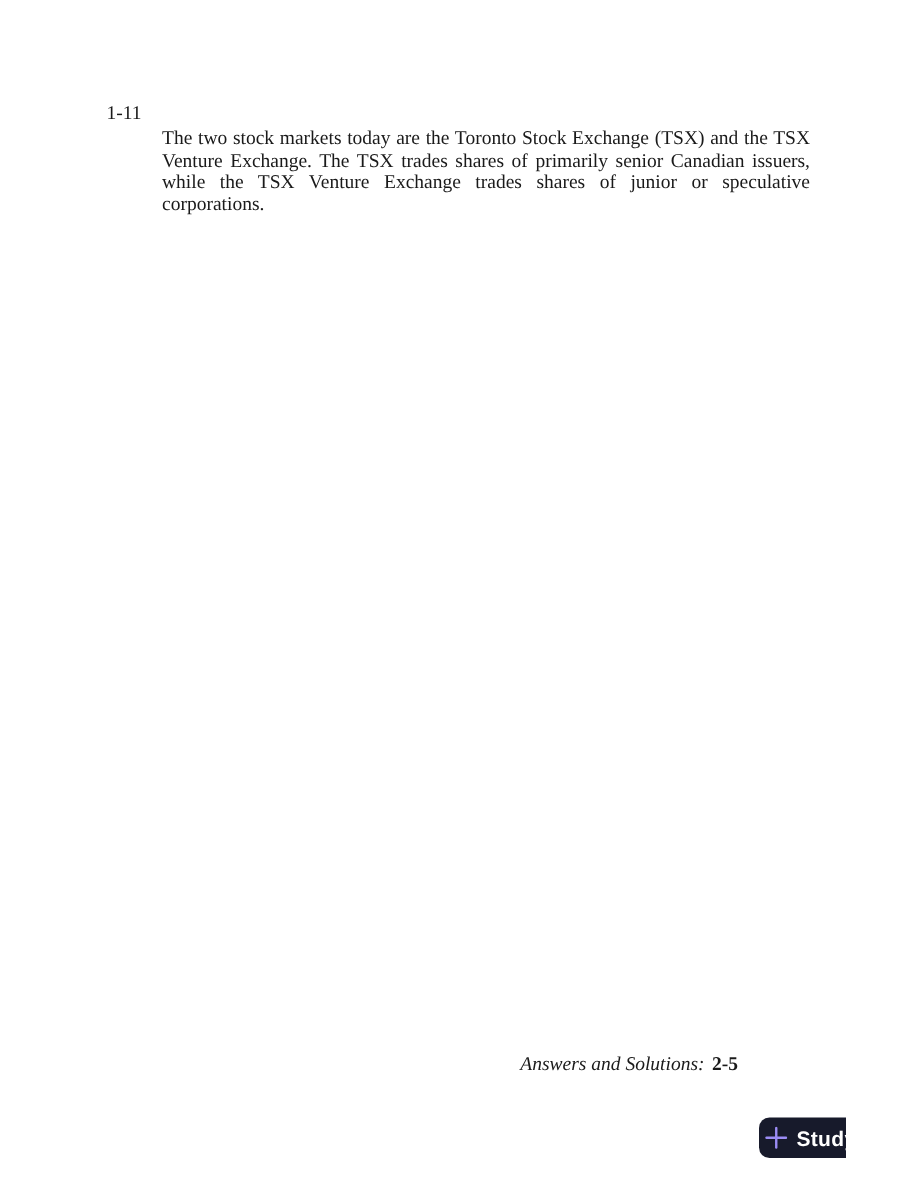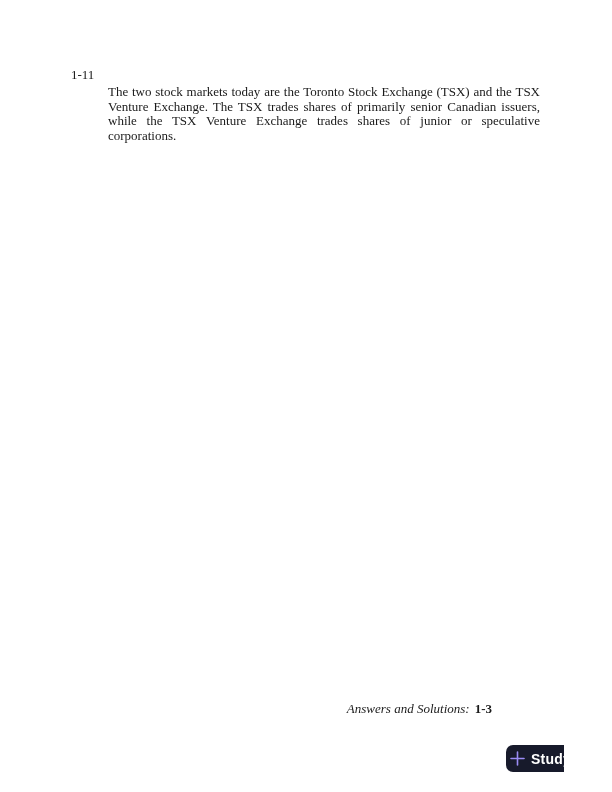--- a/index.html
+++ b/index.html
@@ -90,21 +90,21 @@
 <body>
 
 <div class="page">
 
   <div class="solution-item">
     <span class="item-number">1-11</span>
     <p class="item-text">The two stock markets today are the Toronto Stock Exchange (TSX) and the TSX Venture Exchange.  The TSX trades shares of primarily senior Canadian issuers, while the TSX Venture Exchange trades shares of junior or speculative corporations.</p>
   </div>
 
   <div class="footer">
-    <span class="footer-label">Answers and Solutions:</span><span class="footer-page">1-3</span>
+    <span class="footer-label">Answers and Solutions:</span><span class="footer-page">2-5</span>
   </div>
 
   <div class="logo-badge">
     <span class="logo-plus">
       <svg width="15" height="15" viewBox="0 0 15 15" xmlns="http://www.w3.org/2000/svg">
         <line x1="7.5" y1="1" x2="7.5" y2="14" stroke="#9b8cf5" stroke-width="1.6" stroke-linecap="round"></line>
         <line x1="1" y1="7.5" x2="14" y2="7.5" stroke="#9b8cf5" stroke-width="1.6" stroke-linecap="round"></line>
       </svg>
     </span>
     <span class="logo-text"><span>Study</span><span class="accent">XY</span></span>

